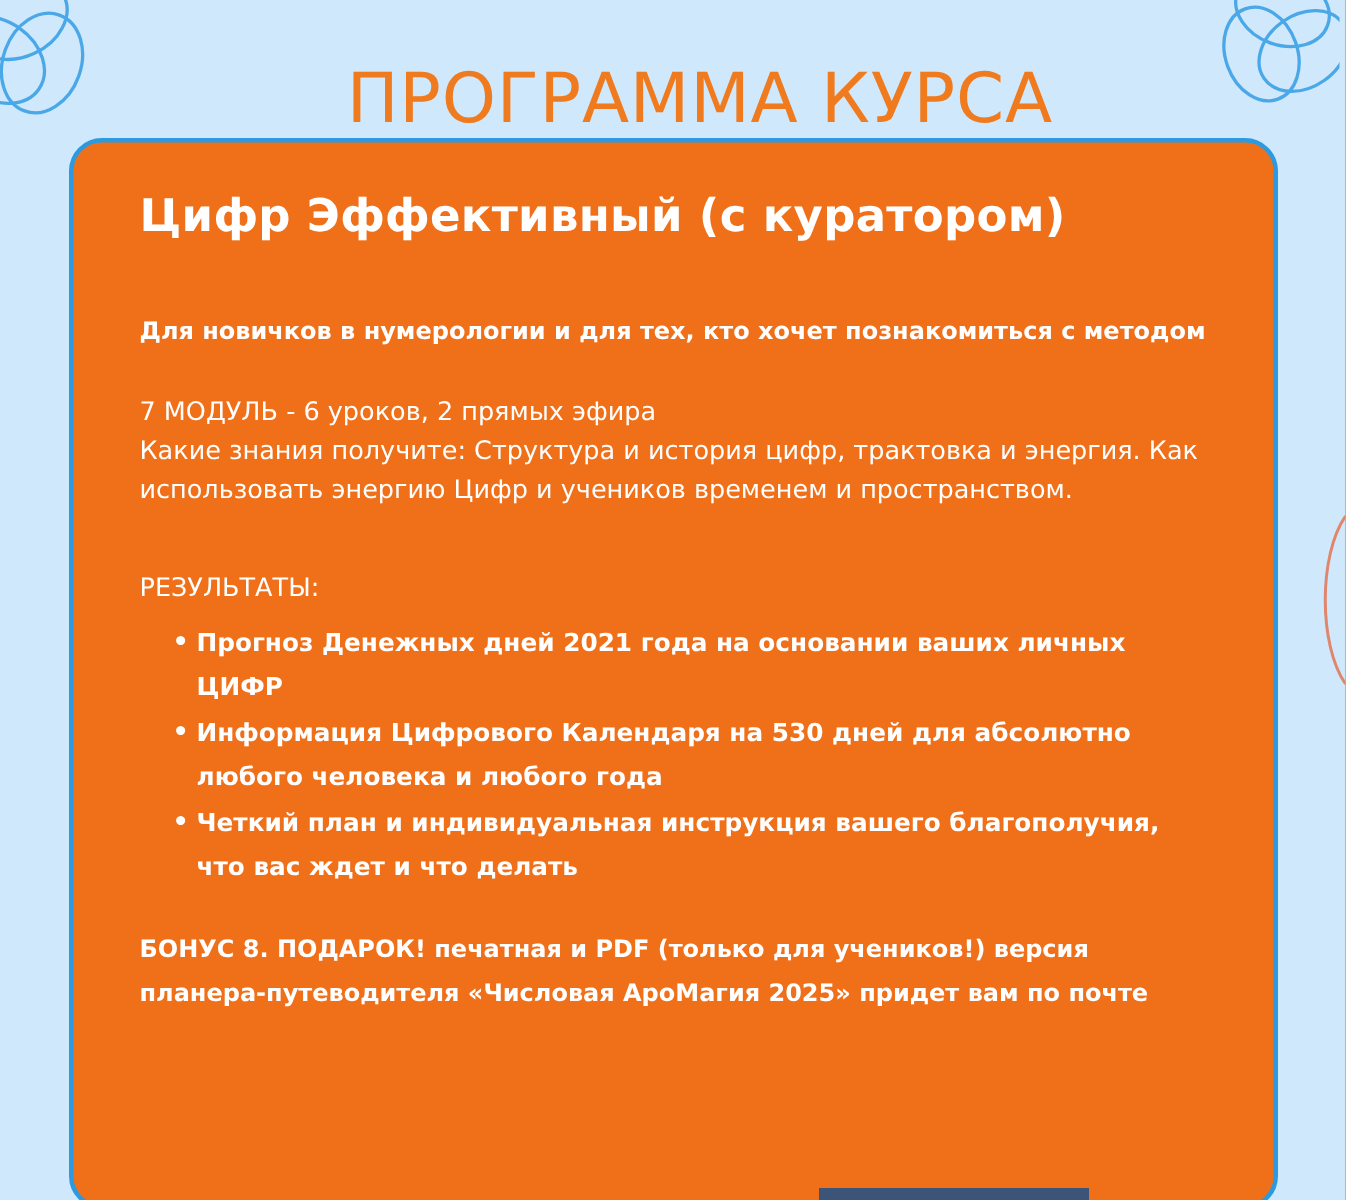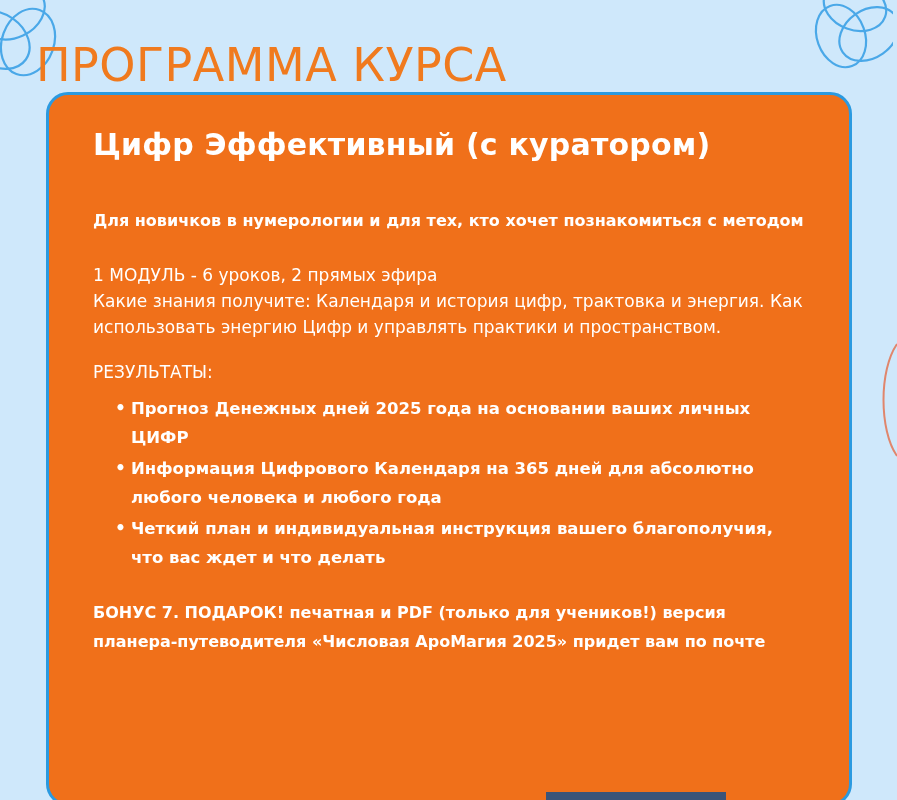--- a/index.html
+++ b/index.html
@@ -31,21 +31,21 @@
   .ornament-edge {
     right: -2px;
     top: 340px;
   }
 
   .page-title {
     position: absolute;
     top: 4px;
     left: 0;
     right: 0;
-    text-align: left;
+    text-align: center;
     font-size: 46px;
     line-height: 60px;
     letter-spacing: 0.5px;
     font-weight: 400;
     color: #f07a1e;
     font-family: "DejaVu Sans", sans-serif;
     padding-left: 36px;
   }
 
   .card {
@@ -85,21 +85,21 @@
     font-size: 17px;
     line-height: 26px;
     font-weight: 400;
     font-family: "DejaVu Sans", sans-serif;
   }
   .module-block .module-line {
     display: block;
   }
 
   .results-label {
-    margin-top: 20px;
+    margin-top: 40px;
     font-size: 17px;
     line-height: 24px;
     font-family: "DejaVu Sans", sans-serif;
   }
 
   .results-list {
     margin: 10px 0 0 0;
     padding: 0 0 0 22px;
     list-style: none;
   }
@@ -170,29 +170,29 @@
 </span>
 
 <h1 class="page-title">ПРОГРАММА КУРСА</h1>
 
 <section class="card">
   <div class="card-title">Цифр Эффективный (с куратором)</div>
 
   <div class="card-subtitle">Для новичков в нумерологии и для тех, кто хочет познакомиться с методом</div>
 
   <div class="module-block">
-    <span class="module-line">1 МОДУЛЬ - 6 уроков, 2 прямых эфира</span>
-    <span class="module-line">Какие знания получите: Календаря и история цифр, трактовка и энергия. Как</span>
-    <span class="module-line">использовать энергию Цифр и управлять практики и пространством.</span>
+    <span class="module-line">7 МОДУЛЬ - 6 уроков, 2 прямых эфира</span>
+    <span class="module-line">Какие знания получите: Структура и история цифр, трактовка и энергия. Как</span>
+    <span class="module-line">использовать энергию Цифр и учеников временем и пространством.</span>
   </div>
 
   <div class="results-label">РЕЗУЛЬТАТЫ:</div>
 
   <ul class="results-list">
-    <li>Прогноз Денежных дней 2025 года на основании ваших личных ЦИФР</li>
-    <li>Информация Цифрового Календаря на 365 дней для абсолютно любого человека и любого года</li>
+    <li>Прогноз Денежных дней 2021 года на основании ваших личных ЦИФР</li>
+    <li>Информация Цифрового Календаря на 530 дней для абсолютно любого человека и любого года</li>
     <li>Четкий план и индивидуальная инструкция вашего благополучия, что вас ждет и что делать</li>
   </ul>
 
-  <div class="bonus">БОНУС 7. ПОДАРОК! печатная и PDF (только для учеников!) версия планера-путеводителя «Числовая АроМагия 2025» придет вам по почте</div>
+  <div class="bonus">БОНУС 8. ПОДАРОК! печатная и PDF (только для учеников!) версия планера-путеводителя «Числовая АроМагия 2025» придет вам по почте</div>
 </section>
 
 <div class="bottom-strip"></div>
 
 </body></html>

